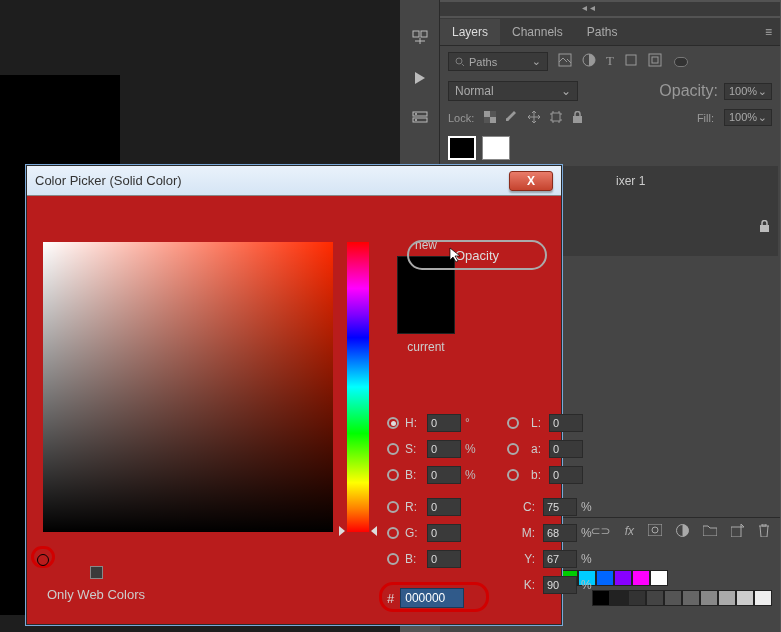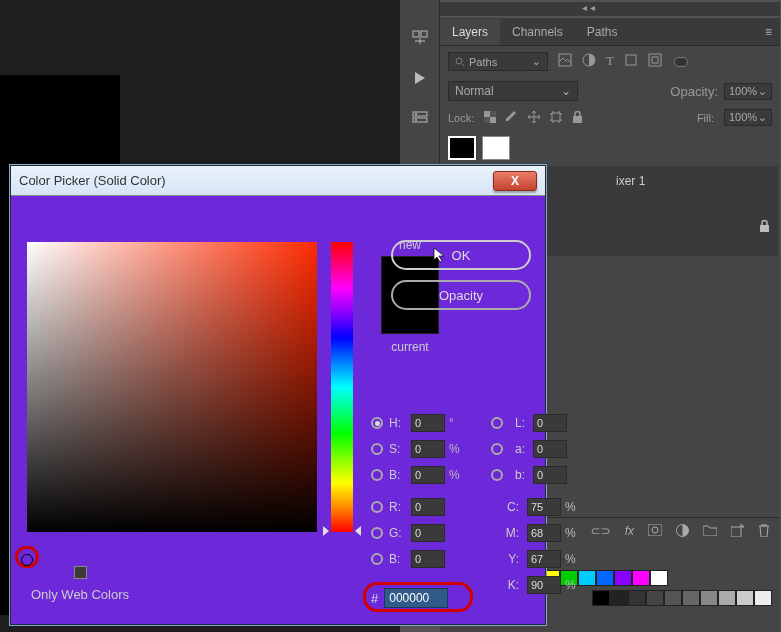--- a/index.html
+++ b/index.html
@@ -22,21 +22,21 @@
   .tab.active { background: #454545; color: #ddd; }
   .tab-menu { margin-left: auto; padding: 0 8px; color: #aaa; }
   
   .kind-row { display: flex; align-items: center; padding: 6px 8px; gap: 6px; }
   .kind-select { display: flex; align-items: center; background: #3a3a3a; border: 1px solid #2a2a2a; padding: 2px 6px; width: 100px; font-size: 11px; color: #aaa; gap: 4px;}
   .kind-select svg { opacity: .6; }
   .kind-icons { display: flex; gap: 10px; margin-left: 4px; color: #999; }
   
   .blend-row { display: flex; align-items: center; padding: 4px 8px; gap: 6px; }
   .blend-select { background: #3a3a3a; border: 1px solid #2a2a2a; padding: 2px 6px; width: 130px; color: #aaa; font-size: 12px; display:flex; justify-content:space-between; align-items:flex-start;}
-  .opacity-label { margin-left: auto; color: #999; font-size: 13px; }
+  .opacity-label { margin-left: auto; color: #999; font-size: 16px; }
   .pct-box { background: #3a3a3a; border: 1px solid #2a2a2a; padding: 1px 4px; width: 48px; color: #aaa; font-size: 11px; display:flex; justify-content:space-between;}
   
   .lock-row { display: flex; align-items: center; padding: 4px 8px; gap: 10px; color: #999; font-size: 11px;}
   .lock-row .lock-icons { display:flex; gap:10px; }
   .lock-row .fill-label { margin-left: auto; }
   
   .layer-thumbs { padding: 6px 8px; display:flex; gap:6px;}
   .layer-thumbs .th { width: 28px; height: 24px; border: 2px solid #fff; background: #000; }
   .layer-thumbs .th2 { width: 28px; height: 24px; border: 1px solid #888; background: #fff; }
   .layer-row-dark { height: 90px; background: #3a3a3a; margin: 0 2px; }
@@ -46,21 +46,21 @@
   
   .layer-footer { position: absolute; bottom: 86px; left:0; right:0; display:flex; justify-content:flex-end; gap:14px; padding: 6px 10px; border-top:1px solid #2a2a2a; background:#454545; color:#aaa;}
   
   
   .swatch-strip { position:absolute; bottom:46px; left:452px; display:flex; }
   .swatch-strip .sw { width:18px; height:16px; border:1px solid #222; }
   .gray-strip { position:absolute; bottom:26px; left:592px; display:flex;}
   .gray-strip .sw { width:18px; height:16px; border:1px solid #222;}
   
   
-  .dialog { position: absolute; left: 10px; top: 165px; width: 536px; height: 460px; background: #6d28d9; border: 1px solid #2a2a2a; box-shadow: 0 0 0 1px #7aa8d8; }
+  .dialog { position: absolute; left: 26px; top: 165px; width: 536px; height: 460px; background: #b91c1c; border: 1px solid #2a2a2a; box-shadow: 0 0 0 1px #7aa8d8; }
   .titlebar { height: 30px; background: linear-gradient(#eaf2fb,#d5e5f5); display:flex; align-items:center; padding: 0 8px; font-size:13px; color:#333; border-bottom:1px solid #888;}
   .titlebar .title { flex:1; }
   .close-btn { width: 44px; height: 20px; background: linear-gradient(#e97c6a,#c5432e); border:1px solid #8a2c1c; border-radius: 3px; display:flex; align-items:center; justify-content:center; color:#fff; font-weight:bold; font-size:12px; box-shadow: 0 2px 2px rgba(0,0,0,.3);}
   
   .dialog-body { position: relative; padding: 14px 14px; color:#ccc; font-size:12px;}
   
   
   .sv-field { position:absolute; left: 16px; top: 46px; width: 290px; height: 290px;
     background:
       linear-gradient(to top, #000, rgba(0,0,0,0)),
@@ -311,21 +311,20 @@
     <div class="hue-pointer-l"></div>
     <div class="hue-pointer-r"></div>
 
     <div class="preview-block">
       <div class="lbl">new</div>
       <div class="box"></div>
       <div class="lbl lbl2">current</div>
     </div>
 
     <div class="dlg-buttons">
-      <div class="dbtn ok">OK</div>
       <div class="dbtn">Opacity</div>
       <div style="height:6px"></div>
       <div style="height:6px"></div>
     </div>
 
     <div class="cursor-arrow">
       <svg width="16" height="16" viewBox="0 0 16 16">
           <path d="M1 1 L1 13 L4 10 L7 15 L9 14 L6 9 L11 9 Z" fill="#fff" stroke="#000" stroke-width="0.7"></path>
         </svg>
     </div>

